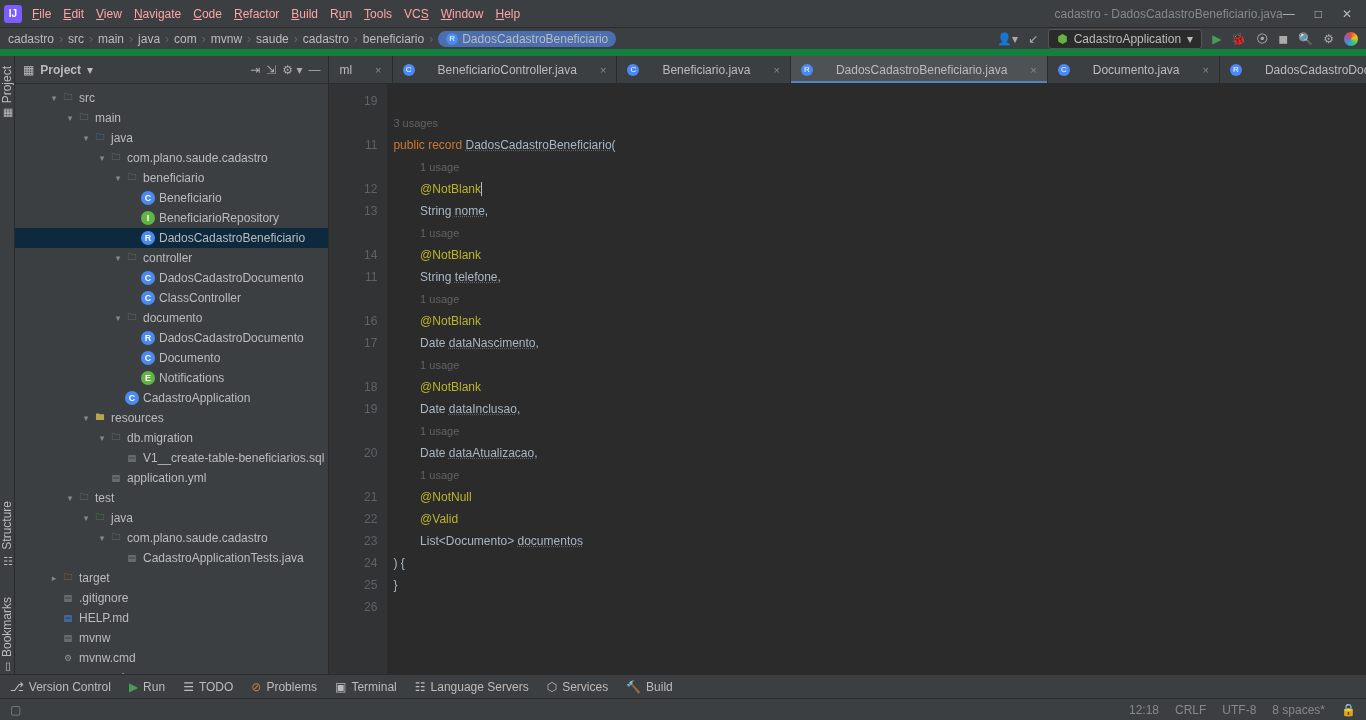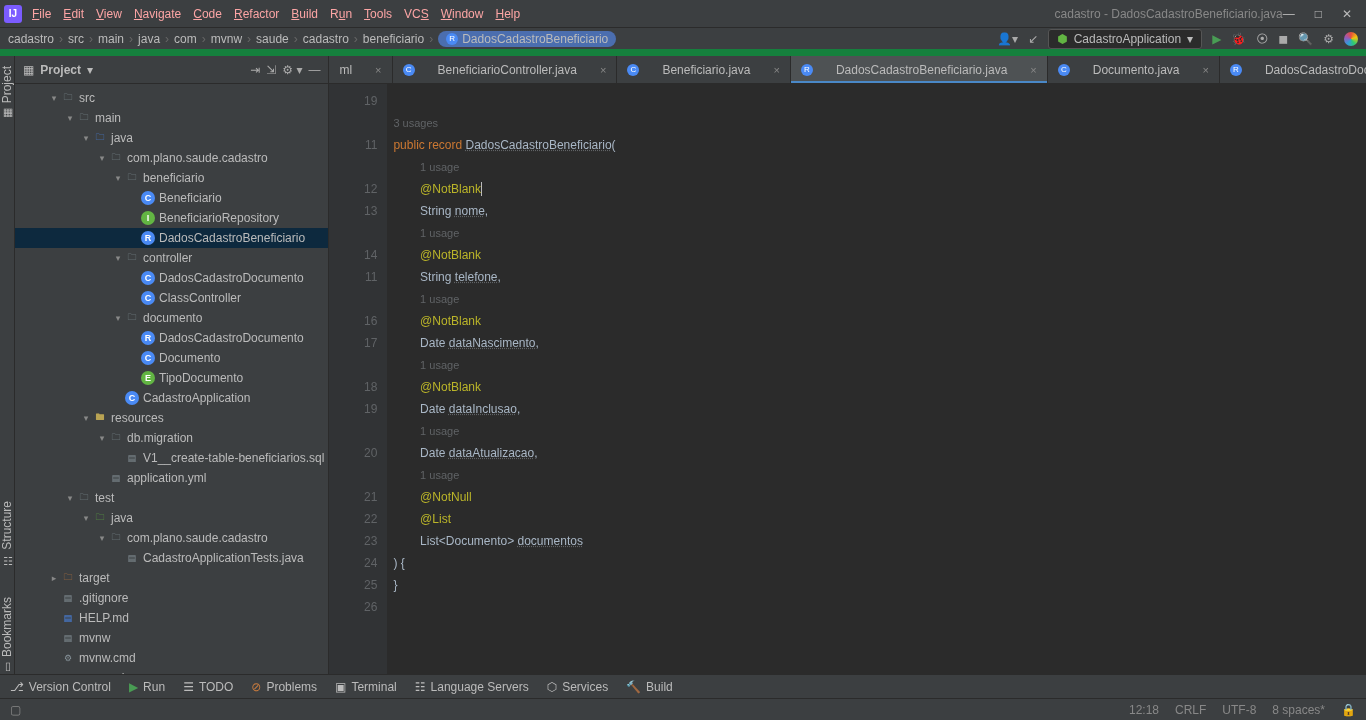--- a/index.html
+++ b/index.html
@@ -233,21 +233,21 @@
       <div class="tree-row" style="padding-left:126px">
           <span class="tree-icon cls-r">R</span>
           <span>DadosCadastroDocumento</span>
         </div>
       <div class="tree-row" style="padding-left:126px">
           <span class="tree-icon cls-c">C</span>
           <span>Documento</span>
         </div>
       <div class="tree-row" style="padding-left:126px">
           <span class="tree-icon cls-e">E</span>
-          <span>TipoDocumento</span>
+          <span>Notifications</span>
         </div>
       <div class="tree-row" style="padding-left:110px">
           <span class="tree-icon cls-c">C</span>
           <span>CadastroApplication</span>
         </div>
       <div class="tree-row" style="padding-left:64px">
           <span class="arrow">▾</span>
           <span class="tree-icon" style="color:#b9a353">🖿</span>
           <span>resources</span>
         </div>
@@ -392,21 +392,21 @@
         <span class="usage-hint">1 usage</span>
         <span class="anno">@NotBlank</span>
         <span class="str-type">Date</span> <span class="field">dataNascimento</span><span>,</span>
         <span class="usage-hint">1 usage</span>
         <span class="anno">@NotBlank</span>
         <span class="str-type">Date</span> <span class="field">dataInclusao</span><span>,</span>
         <span class="usage-hint">1 usage</span>
         <span class="str-type">Date</span> <span class="field">dataAtualizacao</span><span>,</span>
         <span class="usage-hint">1 usage</span>
         <span class="anno">@NotNull</span>
-        <span class="anno">@List</span>
+        <span class="anno">@Valid</span>
         <span class="generic">List&lt;Documento&gt;</span> <span class="field">documentos</span>
 <span>) {</span>
 <span>}</span>
 
       </div>
       <div class="editor-scrollbar">
         <div class="mark-green" style="top:80px"></div>
         <div class="mark-yellow" style="top:60px"></div>
         <div class="mark-yellow" style="top:120px"></div>
         <div class="mark-green" style="top:180px"></div>

